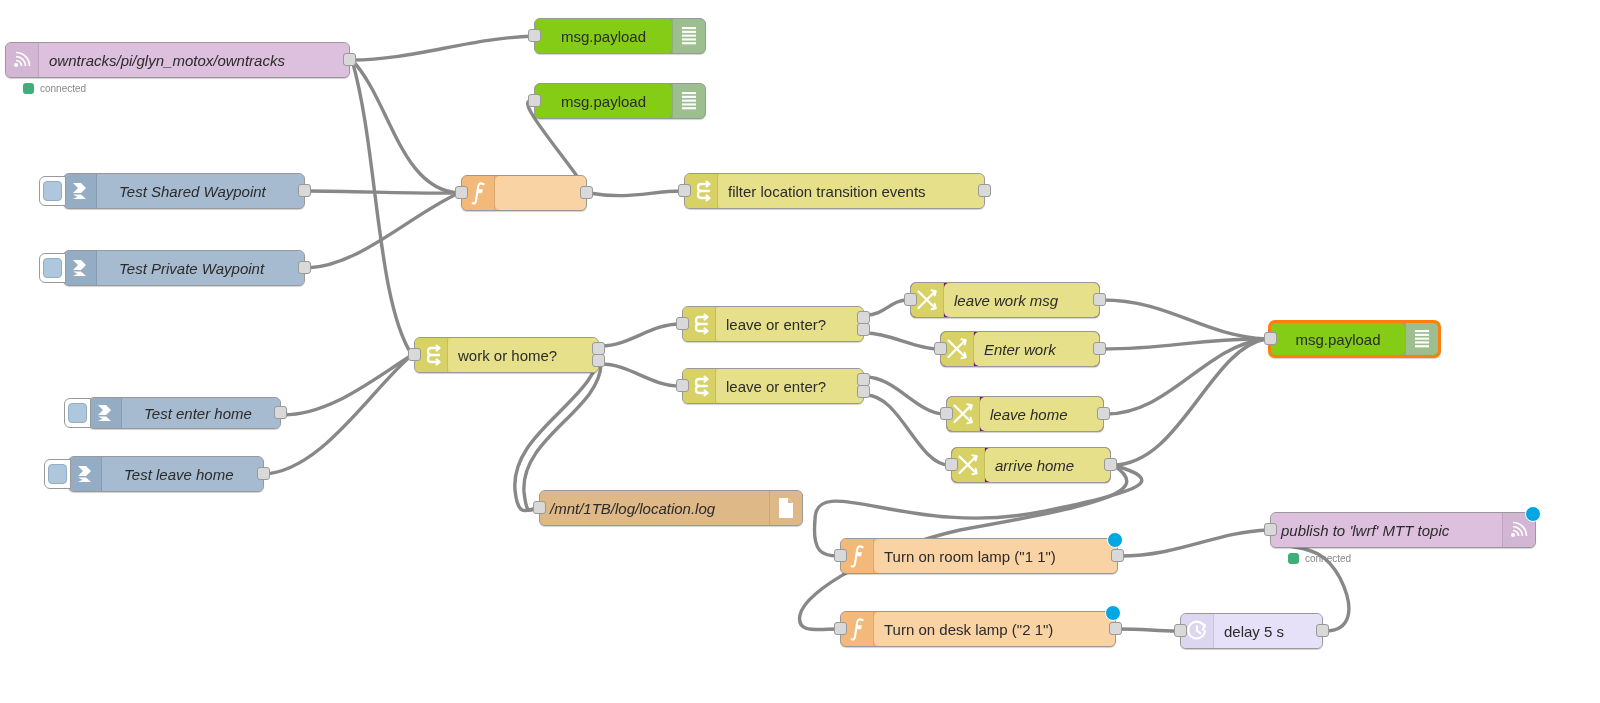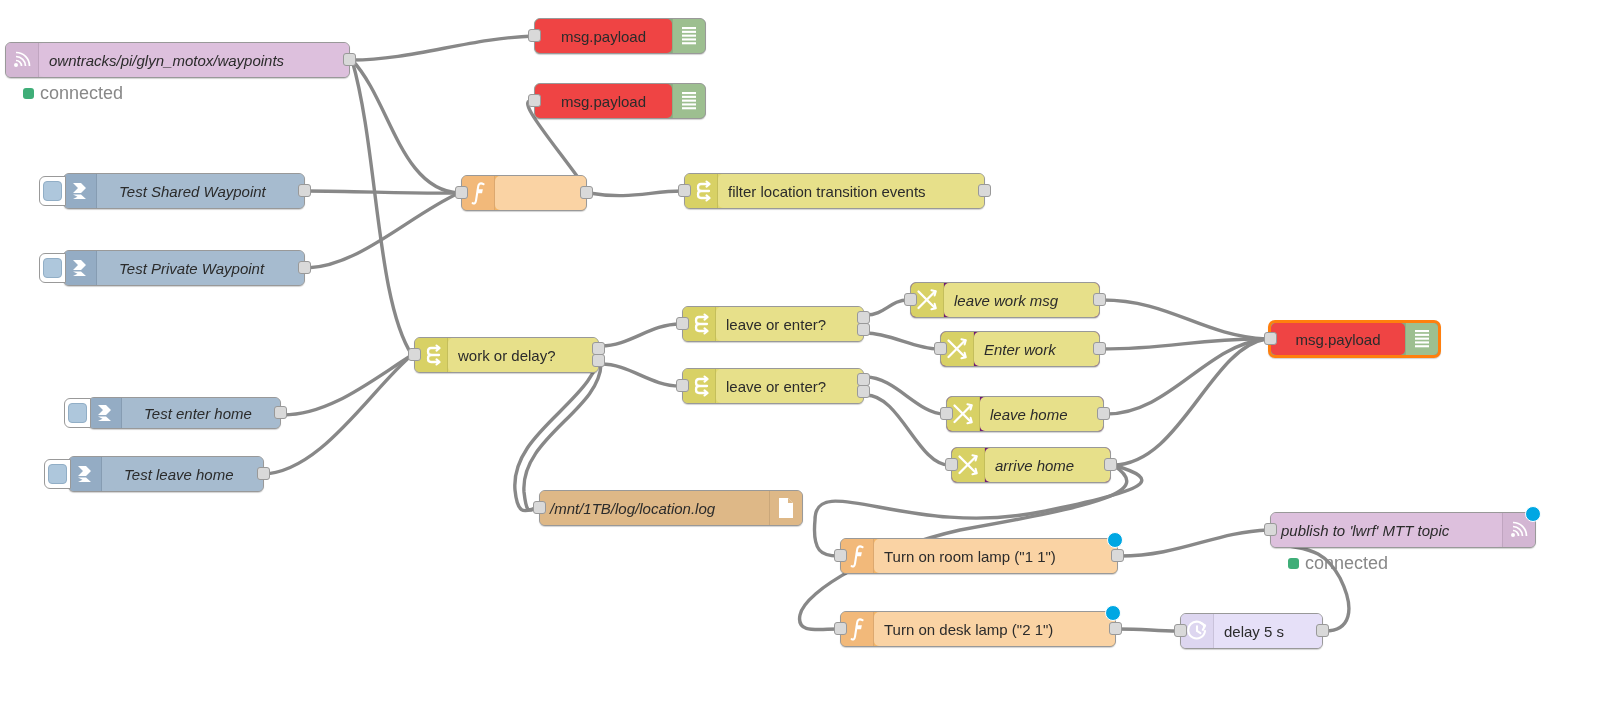--- a/index.html
+++ b/index.html
@@ -92,21 +92,21 @@
   }
   .port.in  { left: -7px; }
   .port.out { right: -7px; }
 
   
   .status {
     position: absolute;
     display: flex;
     align-items: center;
     gap: 6px;
-    font-size: 18px;
+    font-size: 10px;
     color: #888888;
     white-space: nowrap;
   }
   .status .dot {
     width: 11px;
     height: 11px;
     border-radius: 3px;
     background: #3fae78;
     display: inline-block;
   }
@@ -167,21 +167,21 @@
   .n-mqtt    { background: #d8bfd8; }
   .n-debug   { background: #87a980; }
   .n-inject  { background: #a6bbcf; gap: 12px; }
   .n-func    { background: #f3b567; }
   .n-switch  { background: #e2d96e; }
   .n-change  { background: #701a75; }
   .n-file    { background: #dEB887; }
   .n-delay   { background: #e6e0f8; }
 
   .n-mqtt   .body { background: #ddc0dd; }
-  .n-debug  .body { background: #ef4444; }
+  .n-debug  .body { background: #84cc16; }
   .n-inject .body { background: #a6bbcf; }
   .n-func   .body { background: #fad3a4; }
   .n-switch .body { background: #e7e08a; }
   .n-change .body { background: #e7e08a; }
   .n-file   .body { background: #deb887; }
   .n-delay  .body { background: #e6e0f8; }
 
   .n-func   .icon-tray { background: #f2b97a; }
   .n-switch .icon-tray { background: #d8d165; }
   .n-change .icon-tray { background: #d8d165; }
@@ -231,21 +231,21 @@
       <div class="node n-mqtt" style="left: 5px; top: 42px; width: 345px; height: 36px;">
         <div class="icon-tray">
           <svg width="20" height="22" viewBox="0 0 20 22">
             <circle cx="4" cy="16" r="2" fill="#ffffff"></circle>
             <path d="M4 11.5 A5.5 5.5 0 0 1 9.5 17" stroke="#ffffff" stroke-width="1.7" fill="none"></path>
             <path d="M4 7.5 A9.5 9.5 0 0 1 13.5 17" stroke="#ffffff" stroke-width="1.7" fill="none"></path>
             <path d="M4 3.5 A13.5 13.5 0 0 1 17.5 17" stroke="#ffffff" stroke-width="1.7" fill="none"></path>
           </svg>
         </div>
         <div class="body">
-          <div class="label italic">owntracks/pi/glyn_motox/waypoints</div>
+          <div class="label italic">owntracks/pi/glyn_motox/owntracks</div>
         </div>
         <div class="port out" style="top: calc(50% - 7px);"></div>
       </div>
       <div class="status" style="left: 23px; top: 83px;">
         <span class="dot" style="background: rgb(63, 174, 120);"></span>
         <span>connected</span>
       </div>
       <div class="node n-debug" style="left: 534px; top: 18px; width: 172px; height: 36px;">
         <div class="debug-tab"></div>
         <div class="body">
@@ -338,21 +338,21 @@
       <div class="node n-switch" style="left: 414px; top: 337px; width: 185px; height: 36px;">
         <div class="icon-tray">
           <svg width="22" height="22" viewBox="0 0 22 22">
             <path d="M19 4 L11 4 C7 4 7 11 11 11 L19 11" stroke="#ffffff" stroke-width="2.3" fill="none" stroke-linecap="round"></path>
             <path d="M19 18 L11 18 C7 18 7 11 11 11" stroke="#ffffff" stroke-width="2.3" fill="none" stroke-linecap="round"></path>
             <path d="M16.5 1.5 L19.6 4 L16.5 6.6" stroke="#ffffff" stroke-width="2.1" fill="none" stroke-linecap="round" stroke-linejoin="round"></path>
             <path d="M16.5 15.4 L19.6 18 L16.5 20.5" stroke="#ffffff" stroke-width="2.1" fill="none" stroke-linecap="round" stroke-linejoin="round"></path>
           </svg>
         </div>
         <div class="body">
-          <div class="label">work or delay?</div>
+          <div class="label">work or home?</div>
         </div>
         <div class="port in" style="top: calc(50% - 7px);"></div>
         <div class="port out" style="top: calc(33.3333% - 7px);"></div>
         <div class="port out" style="top: calc(66.6667% - 7px);"></div>
       </div>
       <div class="node n-switch" style="left: 682px; top: 306px; width: 182px; height: 36px;">
         <div class="icon-tray">
           <svg width="22" height="22" viewBox="0 0 22 22">
             <path d="M19 4 L11 4 C7 4 7 11 11 11 L19 11" stroke="#ffffff" stroke-width="2.3" fill="none" stroke-linecap="round"></path>
             <path d="M19 18 L11 18 C7 18 7 11 11 11" stroke="#ffffff" stroke-width="2.3" fill="none" stroke-linecap="round"></path>

